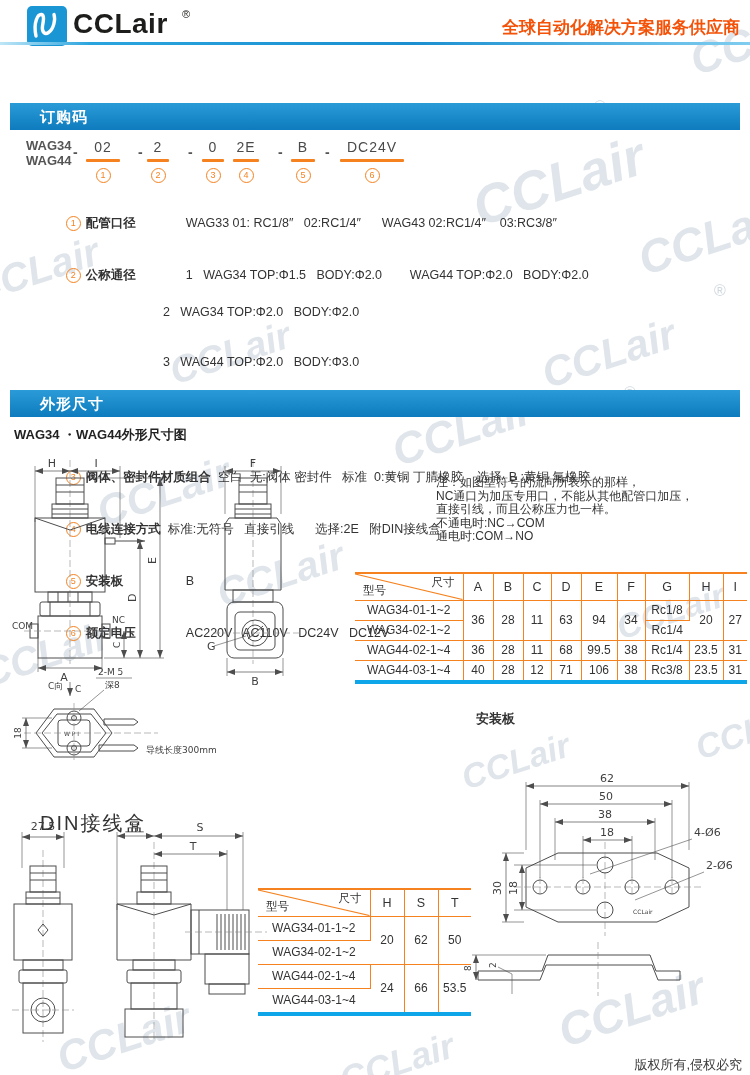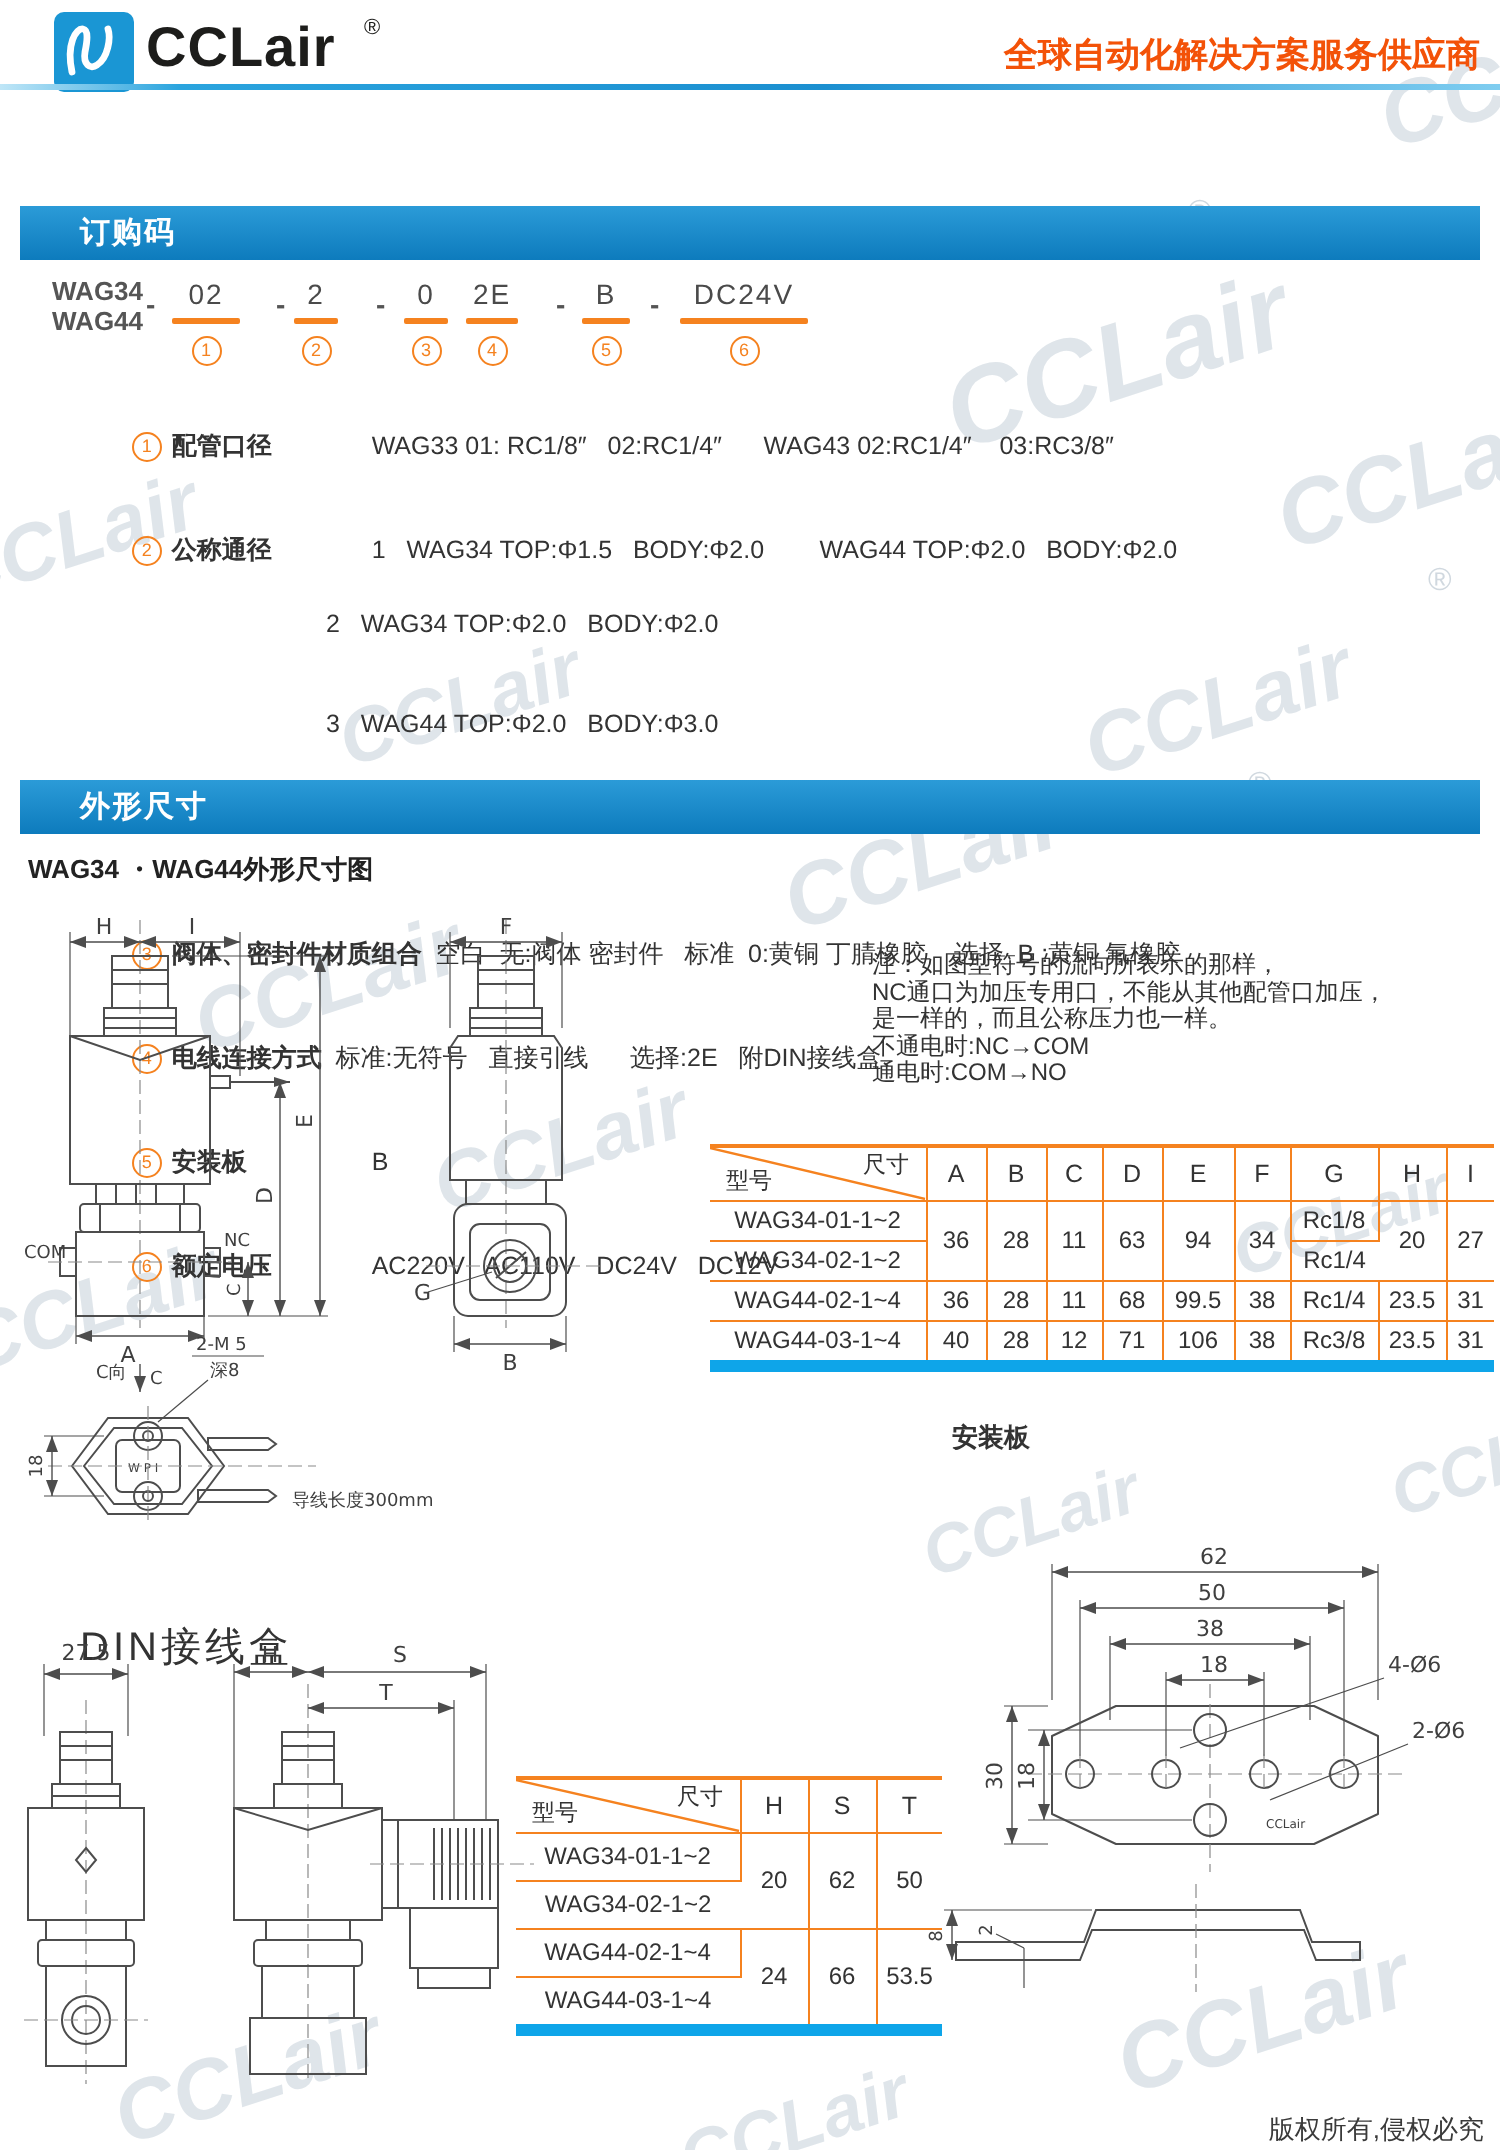--- a/index.html
+++ b/index.html
@@ -38,21 +38,21 @@
   .specs .circ{margin:0 5px 0 0;vertical-align:1px;}
 
   
   .dims-title{position:absolute;left:14px;top:426px;font-size:13px;font-weight:bold;color:#222;}
   .note{position:absolute;left:436px;top:476px;width:300px;font-size:12px;line-height:13.5px;color:#333;}
   .din-title{position:absolute;left:40px;top:810px;font-size:20px;color:#333;letter-spacing:2px;}
   .plate-title{position:absolute;left:476px;top:710px;font-size:13px;font-weight:bold;color:#333;}
   .footer-copy{position:absolute;right:8px;top:1056px;font-size:13px;font-weight:normal;color:#3a3a3a;text-align:center;}
 
   
-  .twrap{position:absolute;border-top:2.5px solid #f5821f;border-bottom:6px solid #0ea5e9;}
+  .twrap{position:absolute;border-top:2.5px solid #f5821f;border-bottom:4px solid #0ea5e9;}
   .twrap table{border-collapse:collapse;table-layout:fixed;font-size:12px;color:#333;}
   .twrap td{border-right:1px solid #f5821f;border-bottom:1px solid #f5821f;text-align:center;padding:0 1px;overflow:hidden;}
   .twrap tr td:last-child{border-right:none;}
   .twrap tr.last td{border-bottom:none;}
   .twrap td.nb{border-bottom:none;}
   .hrow td{font-size:12.5px;}
   td.diag{position:relative;}
   .diag svg{position:absolute;left:0;top:0;width:100%;height:100%;}
   .diag .ct{position:absolute;top:1px;right:8px;font-size:11.5px;}
   .diag .cb{position:absolute;bottom:2px;left:8px;font-size:11.5px;}
@@ -193,21 +193,21 @@
       <span class="circ">6</span><span class="spec-label w">额定电压</span><span class="spec-val">AC220V   AC110V   DC24V   DC12V</span>
     </div>
   </div>
 
   <div class="banner" style="top:390px">外形尺寸</div>
   <div class="dims-title">WAG34 ・WAG44外形尺寸图</div>
 
   <div class="note">
     <div>注：如图型符号的流向所表示的那样，</div>
     <div>NC通口为加压专用口，不能从其他配管口加压，</div>
-    <div>是一样的，而且公称压力也一样。</div>
+    <div>直接引线，而且公称压力也一样。</div>
     <div>不通电时:NC→COM</div>
     <div>通电时:COM→NO</div>
   </div>
 
   <svg class="dw" style="left:12px;top:452px" width="195" height="252" viewBox="0 0 195 252">
     <line class="cl" x1="58" y1="8" x2="58" y2="212"></line>
     <line class="thin" x1="23" y1="14" x2="23" y2="70"></line>
     <line class="thin" x1="108" y1="14" x2="108" y2="86"></line>
     <line class="dim" x1="23" y1="19" x2="58" y2="19"></line>
     <line class="dim" x1="58" y1="19" x2="108" y2="19"></line>

